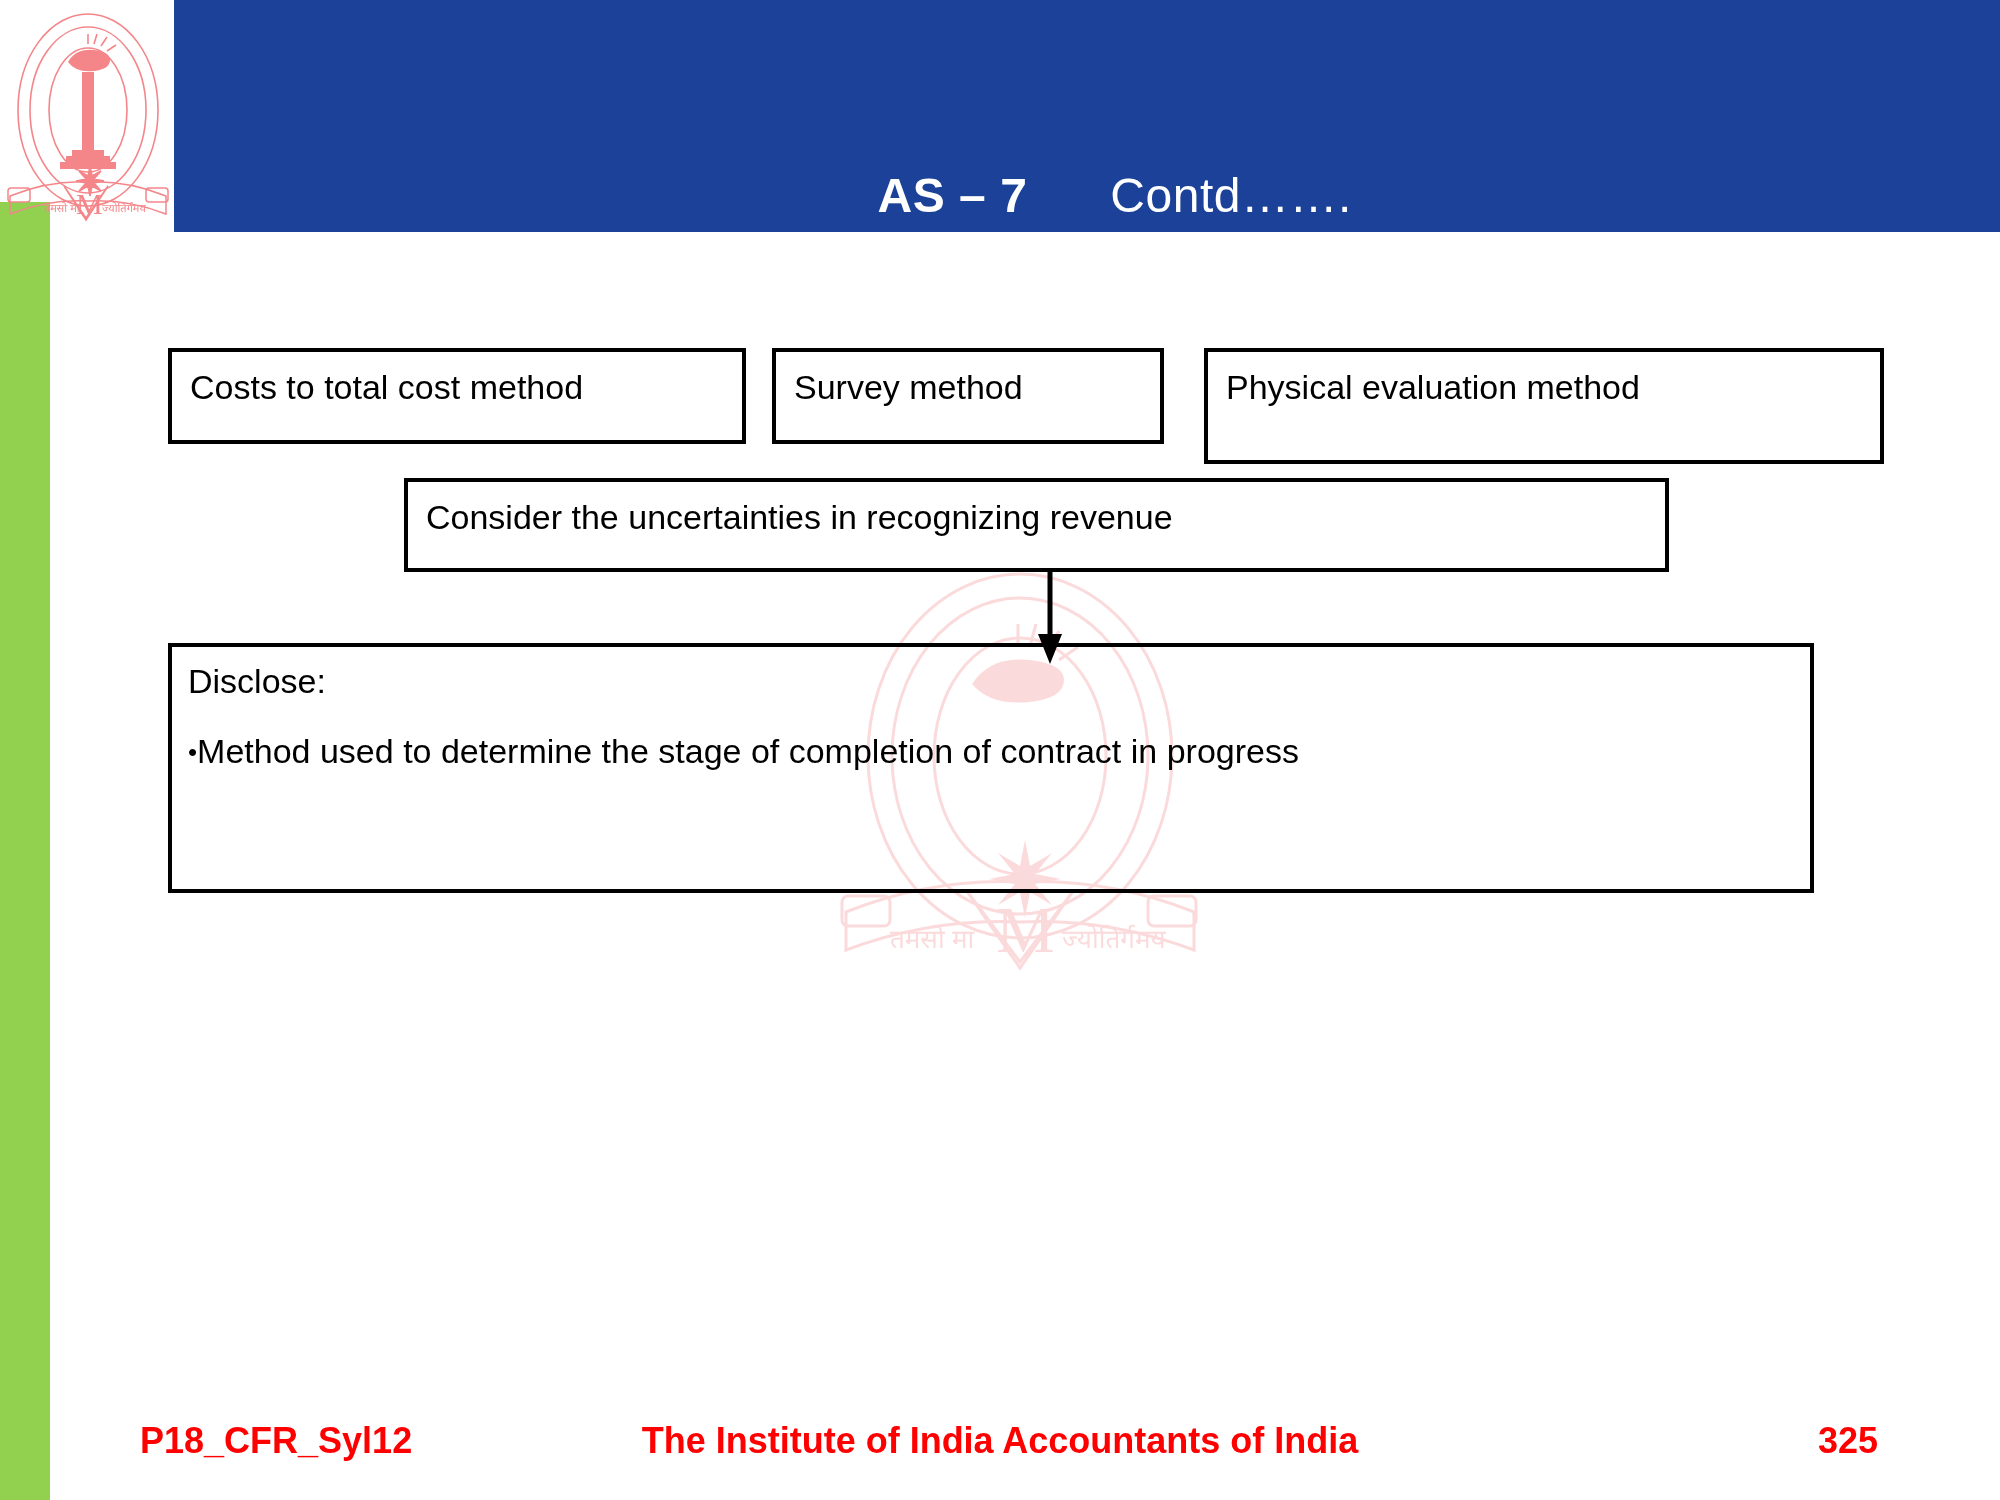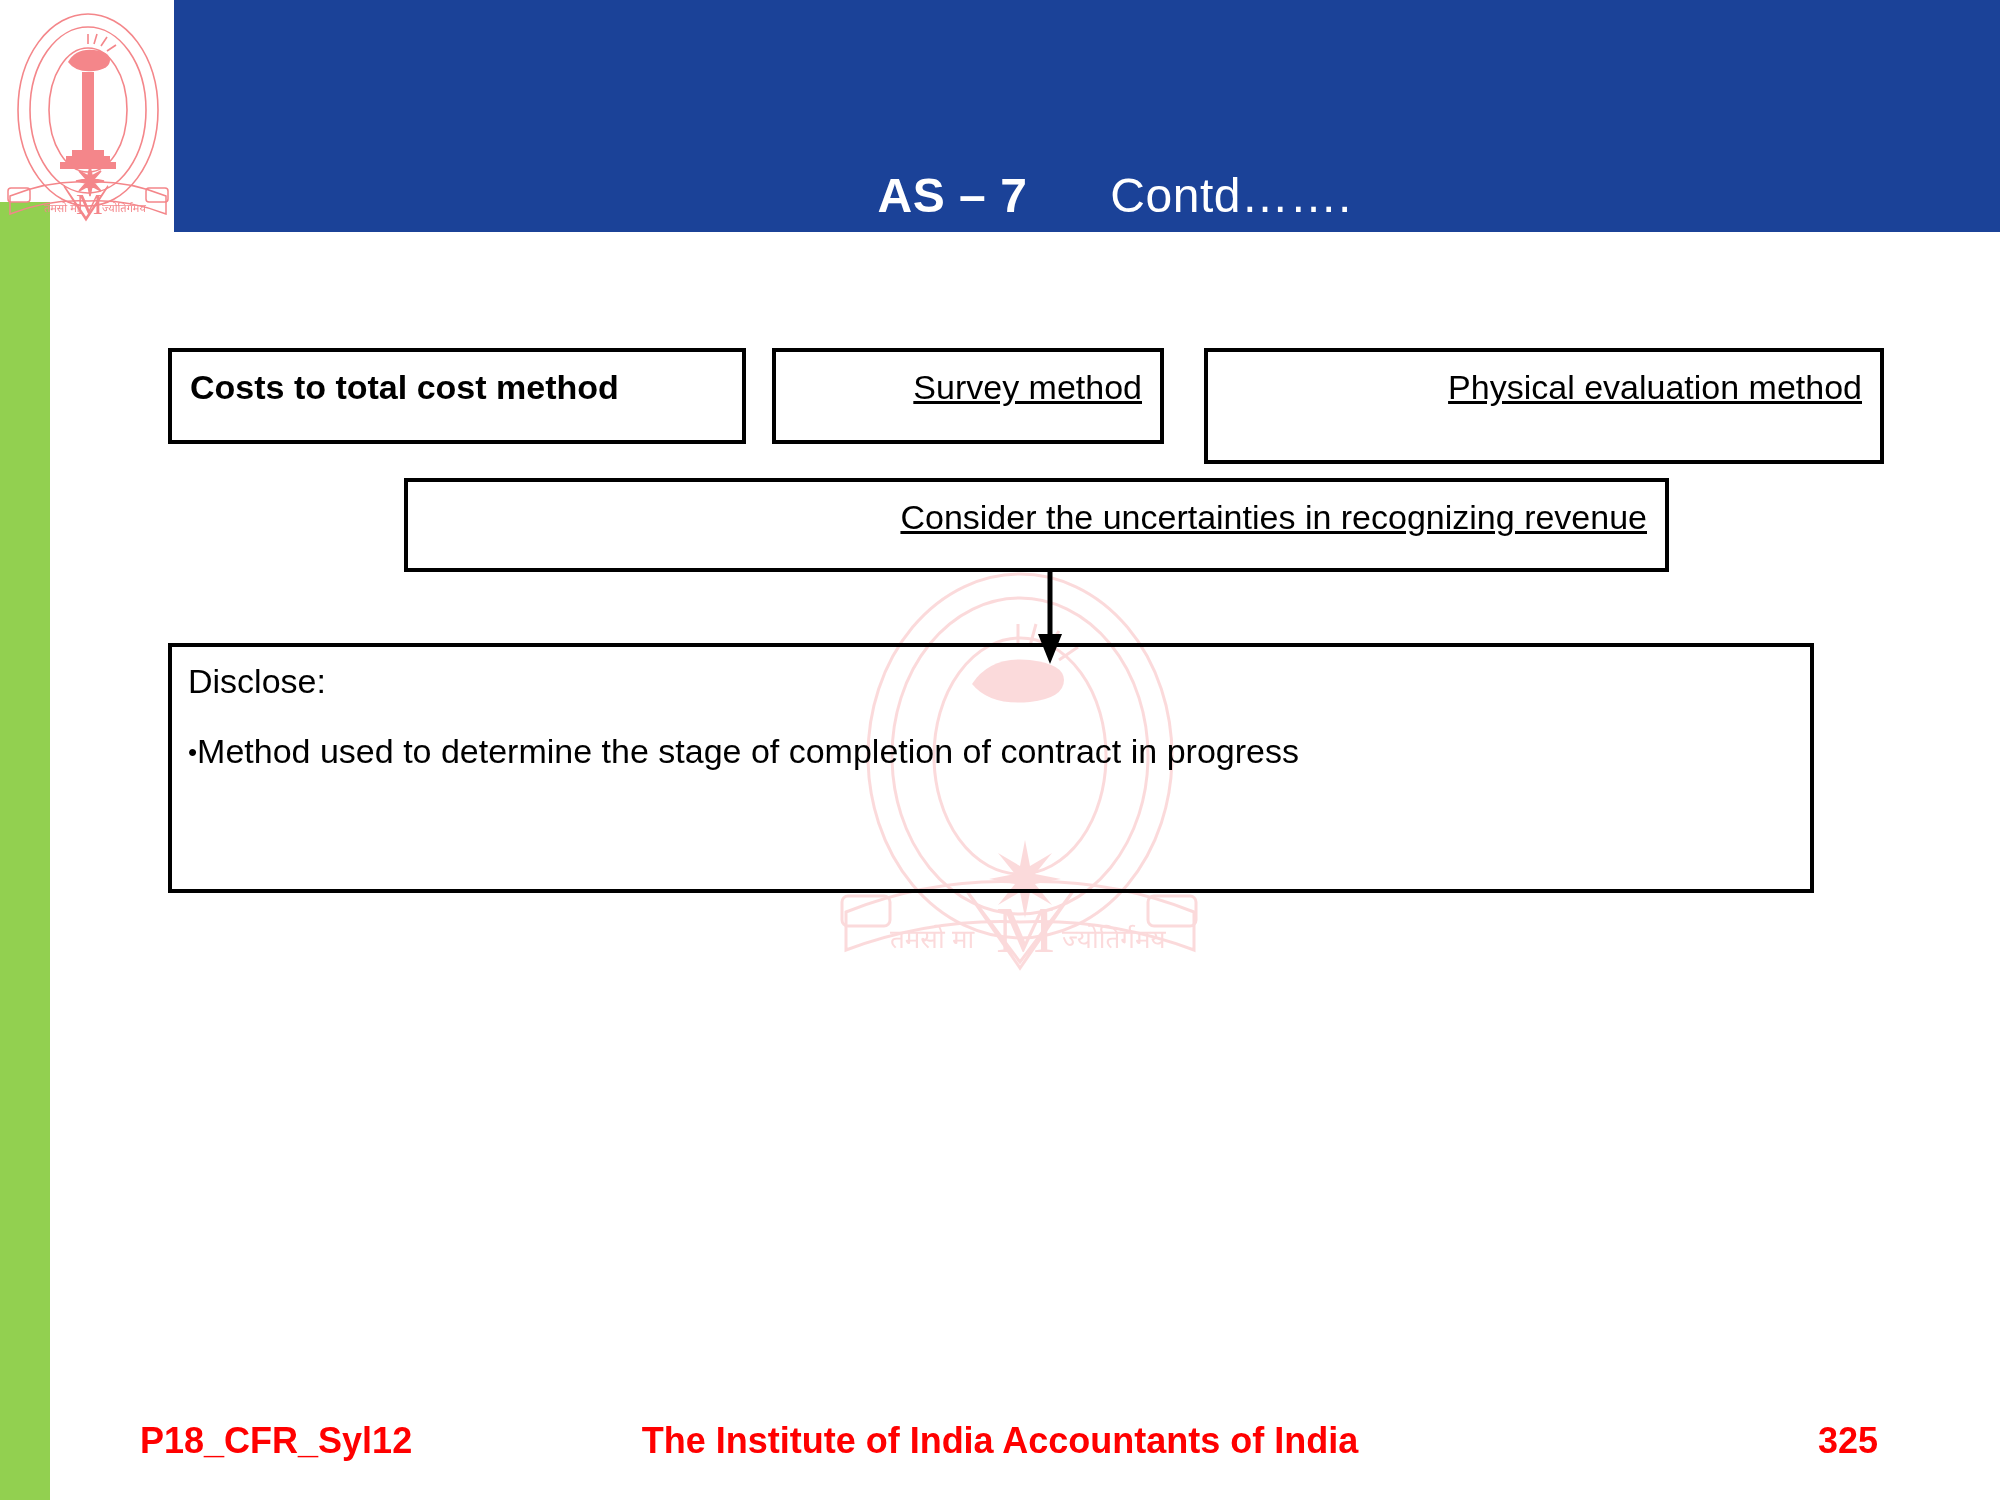--- a/index.html
+++ b/index.html
@@ -82,22 +82,22 @@
     font-size: 34px;
     line-height: 42px;
   }
   .box .box-text {
     position: absolute;
     left: 18px;
     right: 18px;
     top: 14px;
     white-space: nowrap;
   }
-  .box.center .box-text { text-align: right; text-decoration: underline; }
-  .box.left .box-text   { text-align: left; font-weight: bold; }
+  .box.center .box-text { text-align: left; }
+  .box.left .box-text   { text-align: left; }
 
   
   #box-costs    { left: 168px;  top: 348px; width: 578px; height: 96px; }
   #box-survey   { left: 772px;  top: 348px; width: 392px; height: 96px; }
   #box-physical { left: 1204px; top: 348px; width: 680px; height: 116px; }
 
   
   #box-consider { left: 404px;  top: 478px; width: 1265px; height: 94px; }
 
   

